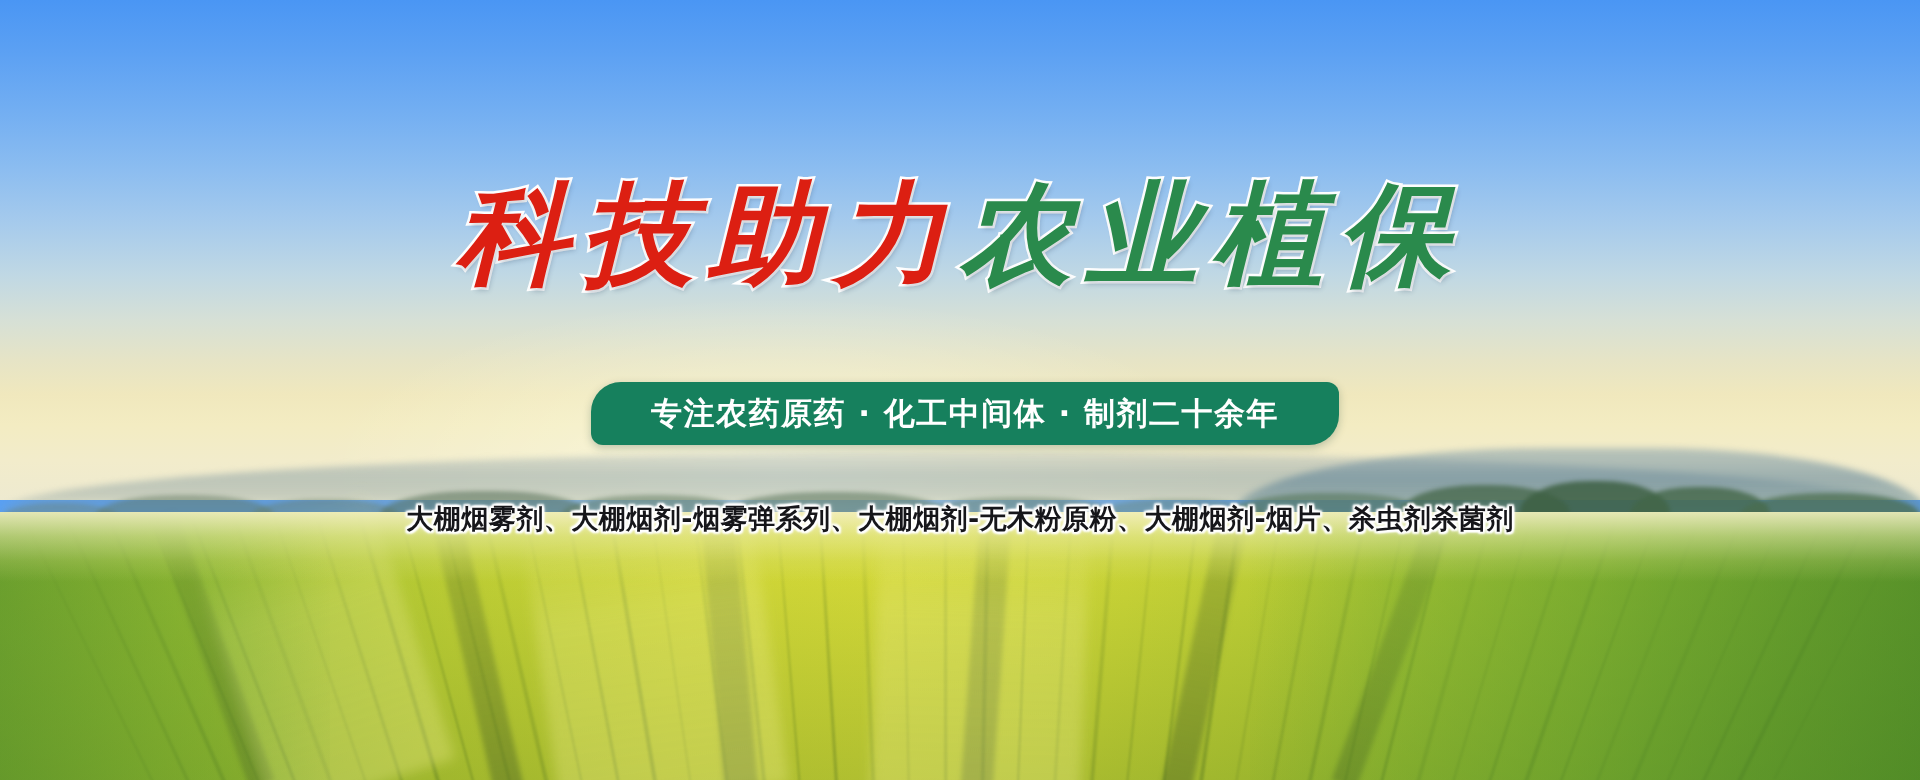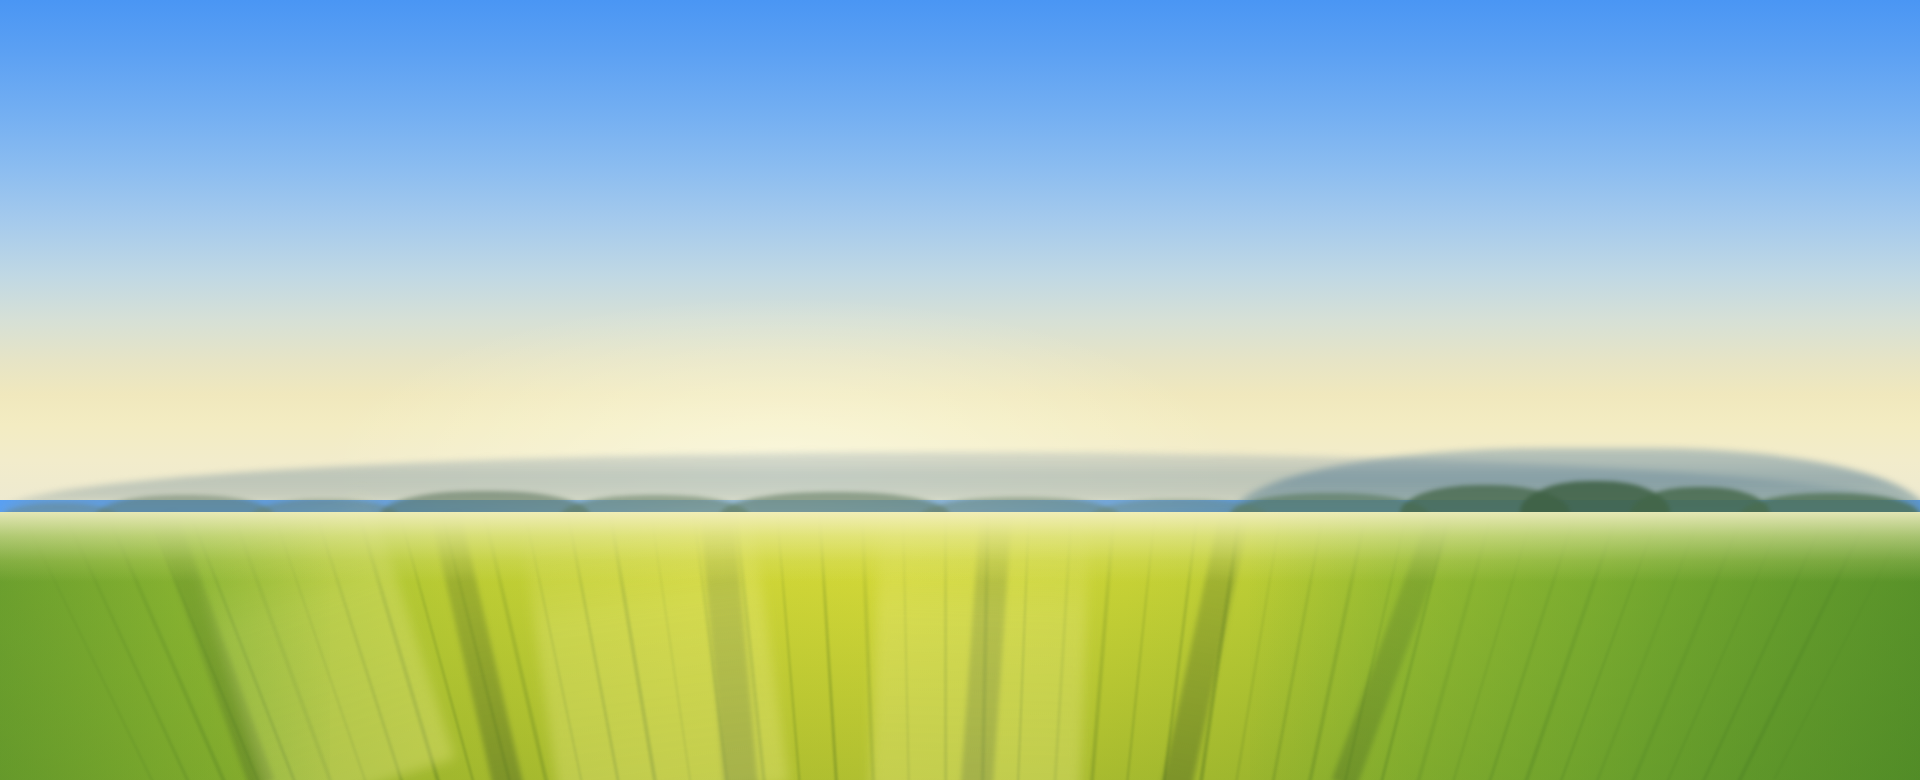--- a/index.html
+++ b/index.html
@@ -333,18 +333,25 @@
       <div class="furrow" style="left: 1868px; top: 0px; width: 4px; height: 300px; transform: rotate(25.92deg); opacity: 0.77;"></div>
       <div class="furrow" style="left: 1910px; top: 0px; width: 2px; height: 300px; transform: rotate(27.1deg); opacity: 0.45;"></div>
       <div class="bright-band" style="left: 520px; top: 0px; width: 230px; height: 290px; transform: rotate(-8deg);"></div>
       <div class="bright-band" style="left: 880px; top: 0px; width: 210px; height: 290px; transform: rotate(2deg);"></div>
       <div class="bright-band" style="left: 180px; top: 0px; width: 190px; height: 290px; transform: rotate(-18deg);"></div>
     </div>
   <div class="field-left-green"></div>
   <div class="field-right-green"></div>
   <div class="field-haze"></div>
 
-
+  <div class="headline">
+    <span class="hl-red">科技助力</span><span class="hl-green">农业植保</span>
+  </div>
+
+  <div class="badge">
+    <span class="badge-text">专注农药原药 · 化工中间体 · 制剂二十余年</span>
+  </div>
 
   <div class="desc">
+    <span class="desc-line">大棚烟雾剂、大棚烟剂-烟雾弹系列、大棚烟剂-无木粉原粉、大棚烟剂-烟片、杀虫剂杀菌剂</span>
   </div>
 
 </div>
 
 </body></html>

